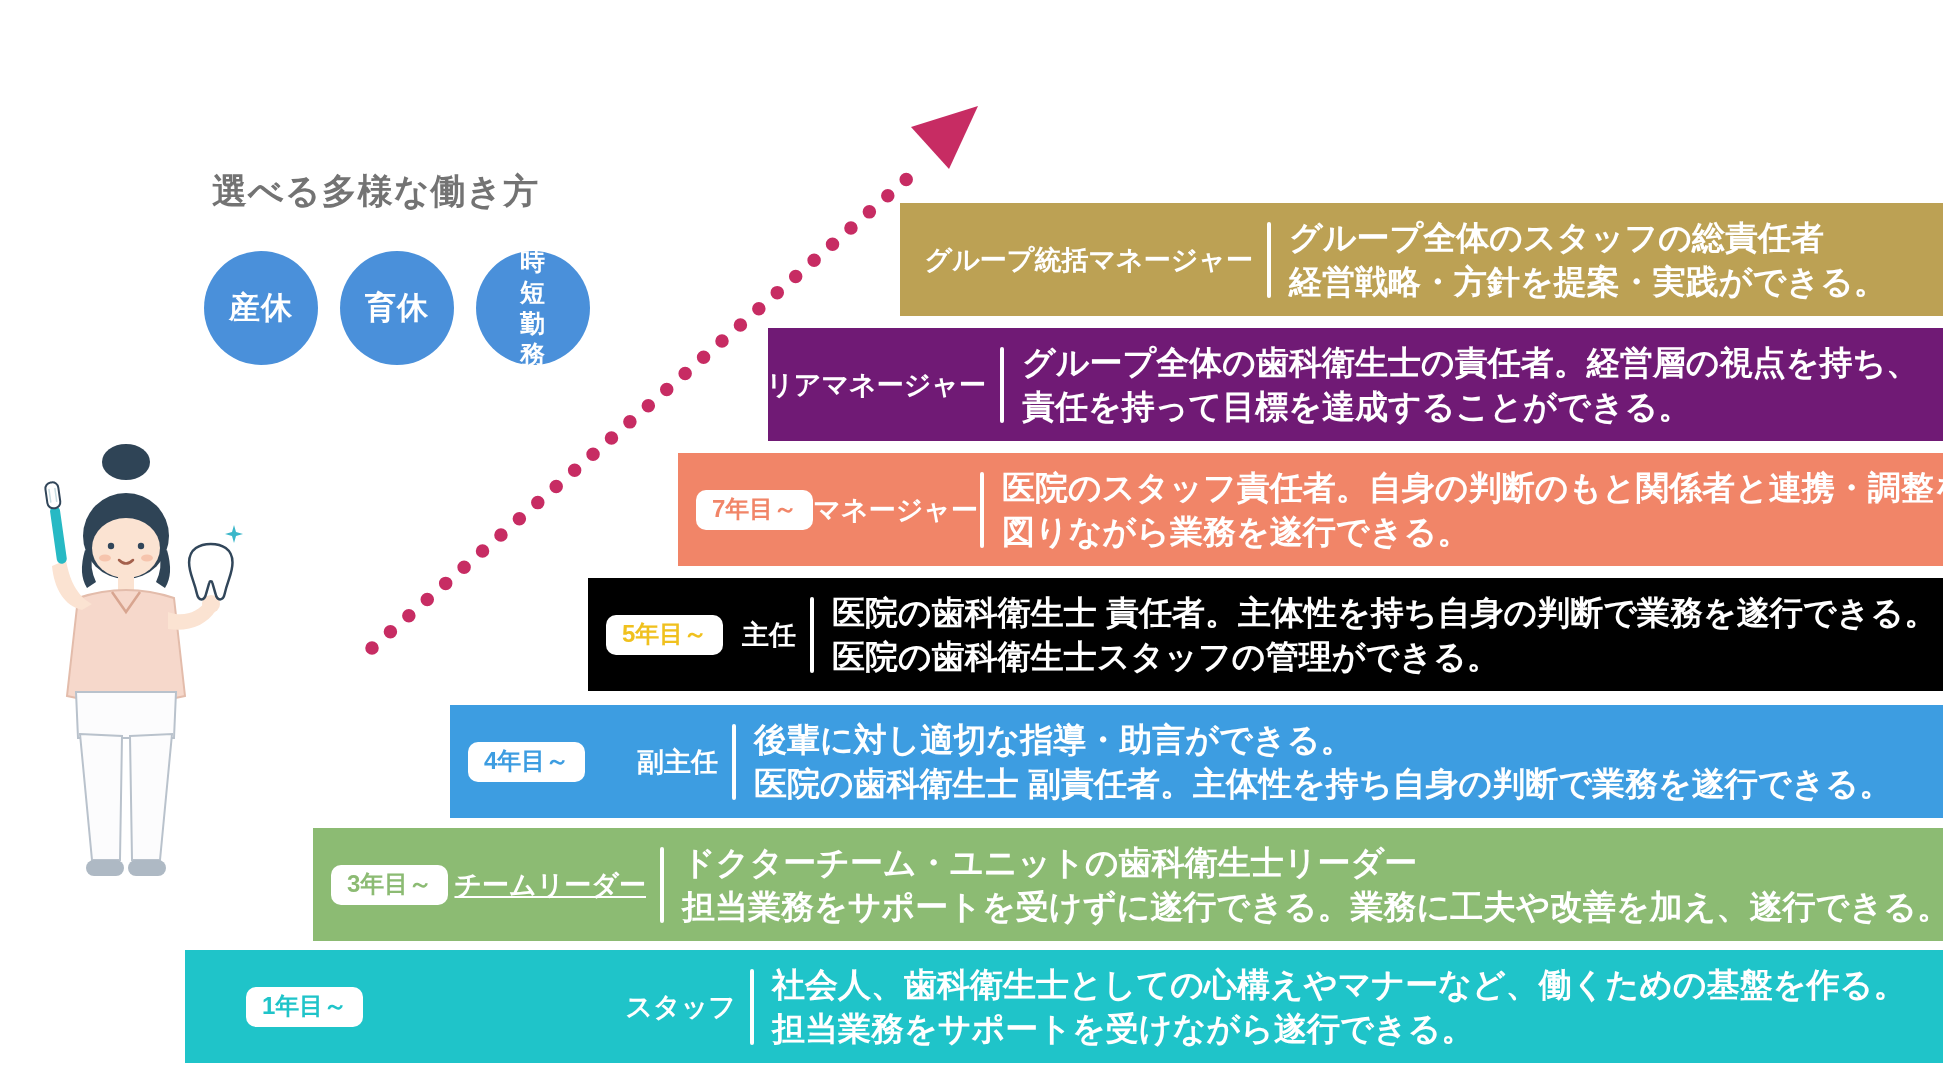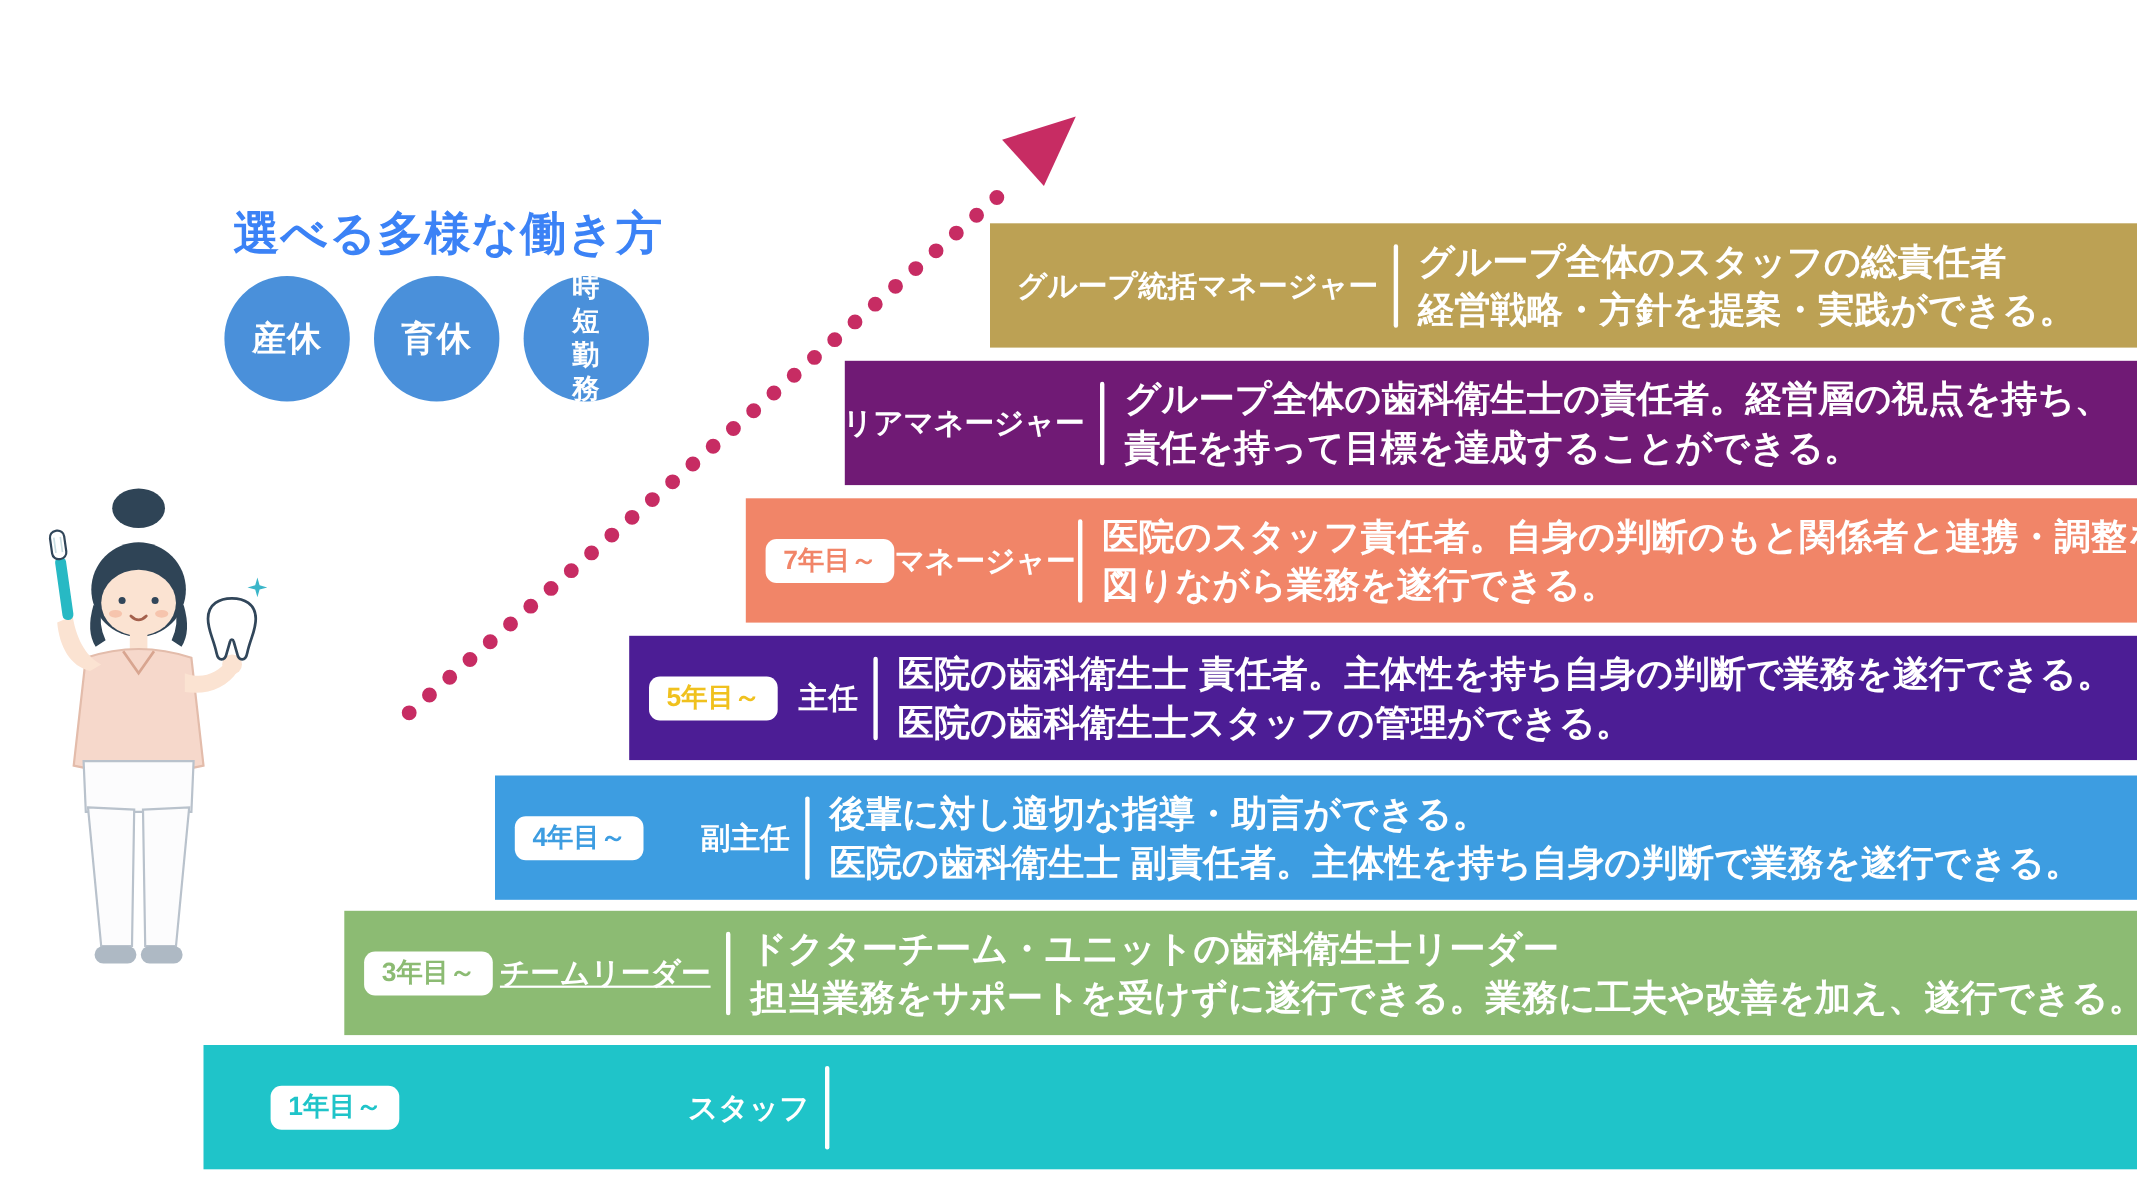--- a/index.html
+++ b/index.html
@@ -5,43 +5,43 @@
   html,body{margin:0;padding:0;background:#ffffff;}
   body{
     font-family:"Liberation Sans","DejaVu Sans",sans-serif;
     width:1943px;height:1083px;position:relative;overflow:hidden;
     -webkit-font-smoothing:antialiased;
   }
   .canvas{position:absolute;inset:0;}
 
   
   .headline{
-    position:absolute;left:212px;top:184px;
-    font-size:42px;font-weight:700;color:#3b82f6;letter-spacing:1px;
+    position:absolute;left:212px;top:168px;
+    font-size:35px;font-weight:700;color:#737373;letter-spacing:1px;
   }
 
   
   .work-circle{
     position:absolute;top:251px;width:114px;height:114px;border-radius:50%;
     background:#4a90da;display:flex;align-items:center;justify-content:center;
     color:#ffffff;font-weight:700;text-align:center;
   }
   .wc0{left:204px}.wc1{left:340px}.wc2{left:476px}
   .work-circle .lbl{font-size:31px;letter-spacing:1px;}
   .work-circle .lbl.small{font-size:25px;width:2em;word-break:break-all;line-height:1.25;letter-spacing:1px;}
 
   
   .bar{
     position:absolute;right:0;height:113px;display:flex;align-items:center;
     color:#ffffff;padding-left:18px;box-sizing:border-box;
   }
   .bar0{top:203px;left:900px;background:#bca154;}
   .bar1{top:328px;left:768px;background:#701a75;}
   .bar2{top:453px;left:678px;background:#f18568;}
-  .bar3{top:578px;left:572px;background:#4c1d95;}
+  .bar3{top:578px;left:588px;background:#000000;}
   .bar4{top:705px;left:450px;background:#3d9de1;}
   .bar5{top:828px;left:313px;background:#8cbb73;}
   .bar6{top:950px;left:185px;background:#1fc4c9;}
 
   .label{display:flex;align-items:center;justify-content:space-between;flex:0 0 auto;}
   .bar0 .label{width:335px;justify-content:flex-end;}
   .bar1 .label{width:200px;justify-content:flex-end;}
   .bar2 .label{width:270px;}
   .bar3 .label{width:190px;}
   .bar4 .label{width:250px;}
@@ -206,15 +206,19 @@
       <div>担当業務をサポートを受けずに遂行できる。業務に工夫や改善を加え、遂行できる。</div>
     </div>
   </div>
 
   <div class="bar bar6">
     <div class="label">
       <span class="badge">1年目～</span>
       <span class="role">スタッフ</span>
     </div>
     <span class="vdiv"></span>
+    <div class="desc">
+      <div>社会人、歯科衛生士としての心構えやマナーなど、働くための基盤を作る。</div>
+      <div>担当業務をサポートを受けながら遂行できる。</div>
+    </div>
   </div>
 
 </div>
 
 </body></html>

